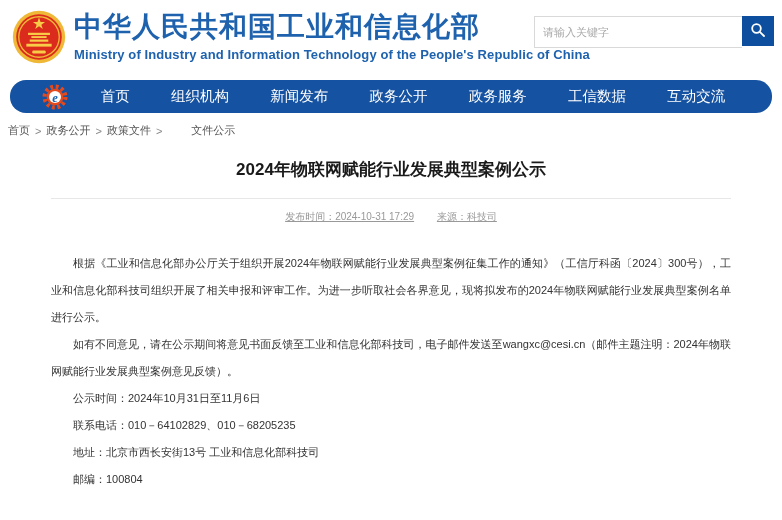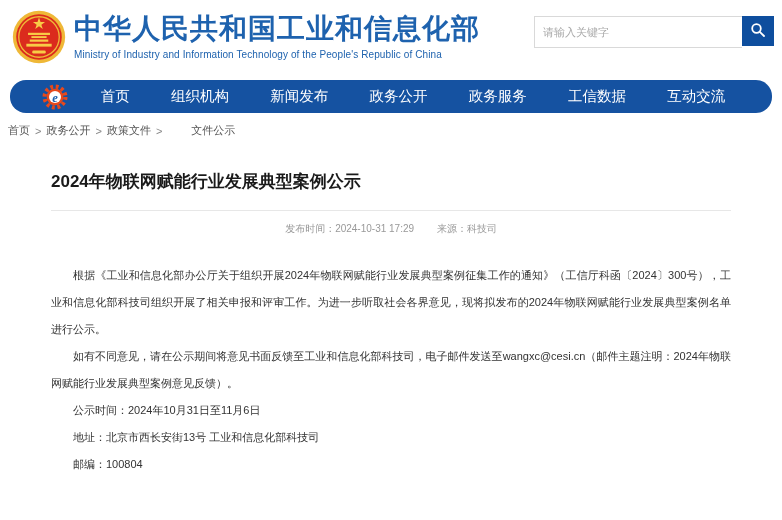--- a/index.html
+++ b/index.html
@@ -13,22 +13,22 @@
   
   .header { position: relative; height: 78px; padding: 8px 24px 0 12px; }
   .brand { display: flex; align-items: center; }
   .emblem { width: 54px; height: 54px; margin-top: 2px; flex: 0 0 auto; }
   .title-block { margin-left: 8px; }
   .title-cn {
     font-size: 28px; font-weight: bold; color: #1E62AE;
     letter-spacing: 1px; line-height: 34px; white-space: nowrap;
   }
   .title-en {
-    font-size: 10px; color: #1E62AE; margin-top: 3px;
-    letter-spacing: 0.1px; white-space: nowrap;
+    font-size: 13px; color: #1E62AE; margin-top: 3px;
+    letter-spacing: 0.1px; white-space: nowrap; font-weight: bold;
   }
   .header-right { position: absolute; top: 8px; right: 8px; width: 240px; }
   .top-links {
     display: flex; align-items: center; justify-content: space-between;
     font-size: 10.5px; color: #444; height: 18px;
   }
   .top-link { color: #444; text-decoration: none; white-space: nowrap; cursor: pointer; }
   .top-link-first { display: inline-flex; align-items: center; gap: 3px; }
   .sun-icon { width: 14px; height: 14px; display: inline-block; }
   .search-bar { display: flex; margin-top: 8px; height: 30px; }
@@ -62,28 +62,28 @@
     display: flex; align-items: center; gap: 5px;
   }
   .crumb { color: #555; text-decoration: none; cursor: pointer; }
   .crumb-current { color: #555; margin-left: 24px; }
   .crumb-sep { color: #888; }
 
   
   .article { width: 680px; margin: 0 auto; }
   .article-title {
     font-size: 17px; font-weight: bold; color: #1a1a1a;
-    text-align: left; margin-top: 24px; line-height: 24px;
+    text-align: center; margin-top: 12px; line-height: 24px;
   }
   .divider { border: none; border-top: 1px solid #e7e7e7; margin-top: 16px; }
   .article-meta {
     text-align: center; font-size: 10px; color: #999;
     margin-top: 11px; margin-bottom: 26px;
   }
-  .meta-item { margin: 0 10px; }
+  .meta-item { margin: 0 10px; text-decoration: underline; }
   .article-body { font-size: 11px; line-height: 27px; color: #333; }
   .para { text-indent: 2em; text-align: justify; }
   .info-line { text-indent: 2em; }
 </style>
 </head>
 <body>
 
 <div class="header">
   <div class="brand">
     <span class="emblem">
@@ -156,17 +156,18 @@
   <div class="article-meta">
     <span class="meta-item">发布时间：2024-10-31 17:29</span>
     <span class="meta-item">来源：科技司</span>
   </div>
 
   <div class="article-body">
     <p class="para">根据《工业和信息化部办公厅关于组织开展2024年物联网赋能行业发展典型案例征集工作的通知》（工信厅科函〔2024〕300号），工业和信息化部科技司组织开展了相关申报和评审工作。为进一步听取社会各界意见，现将拟发布的2024年物联网赋能行业发展典型案例名单进行公示。</p>
     <p class="para">如有不同意见，请在公示期间将意见书面反馈至工业和信息化部科技司，电子邮件发送至wangxc@cesi.cn（邮件主题注明：2024年物联网赋能行业发展典型案例意见反馈）。</p>
 
     <p class="info-line">公示时间：2024年10月31日至11月6日</p>
+    <p class="info-line">联系电话：010－64102829、010－68205235</p>
     <p class="info-line">地址：北京市西长安街13号 工业和信息化部科技司</p>
     <p class="info-line">邮编：100804</p>
 
   </div>
 </div>
 
 </body></html>

